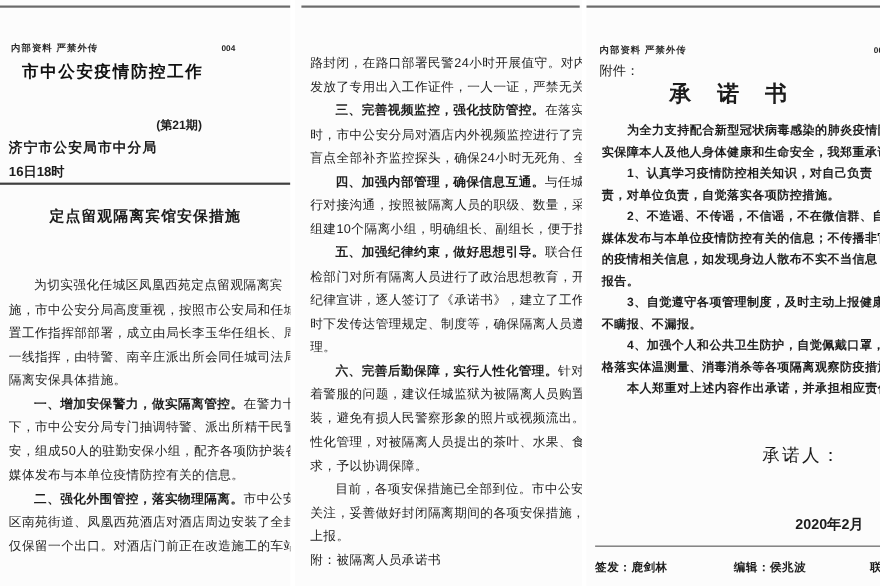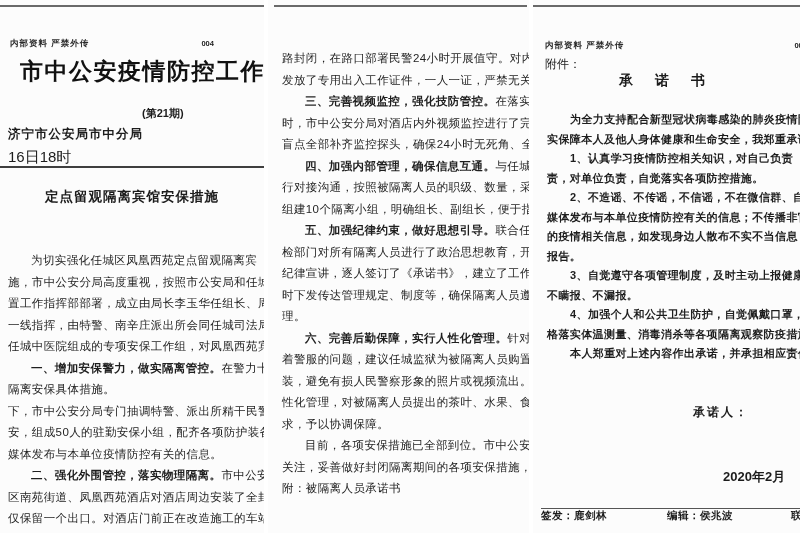--- a/index.html
+++ b/index.html
@@ -11,43 +11,43 @@
   .page.p2 { width:261px; margin-right:4px; }
   .page.p3 { width:267px; }
   .topline { position:absolute; top:5px; left:0; right:0; height:2px; background:#6a6a6a; }
   .p2 .topline { left:6px; right:2px; }
   .hdr { position:absolute; display:flex; align-items:baseline; width:100%; }
   .p1 .hdr { top:38px; left:10px; }
   .p3 .hdr { top:40px; left:12px; }
   .hdr .cls { font-weight:bold; font-size:8.5px; letter-spacing:1px; color:#2a2a2a; }
   .p1 .hdr .num { margin-left:112px; font-weight:bold; font-size:7.5px; }
   .p3 .hdr .num { margin-left:170px; font-weight:bold; font-size:7.5px; }
-  .p1 .doc-title { position:absolute; top:56px; left:20px; font-size:23px; font-weight:bold;
+  .p1 .doc-title { position:absolute; top:56px; left:20px; font-size:15px; font-weight:bold;
                    letter-spacing:1.5px; white-space:nowrap; color:#111;font-family:Liberation Serif, serif; }
   .p1 .issue { position:absolute; top:106px; left:142px; font-size:11px; font-weight:bold; }
   .p1 .org { position:absolute; top:126px; left:8px; font-size:12.5px; font-weight:bold; letter-spacing:1px; }
-  .p1 .date { position:absolute; top:148px; left:8px; font-size:15px; font-weight:normal; }
+  .p1 .date { position:absolute; top:148px; left:8px; font-size:12px; font-weight:bold; }
   .p1 .rule { position:absolute; top:166px; left:0; right:0; height:1.5px; background:#3f3f3f; }
   .p1 .art-head { position:absolute; top:186px; left:0; right:0; text-align:center;
                   font-size:13.5px; font-weight:bold; line-height:22px; letter-spacing:1px; }
   .body-lines { position:absolute; left:0; right:0; }
   .p1 .body-lines { top:250px; padding-left:8px; }
   .p2 .body-lines { top:48px; padding-left:14px; }
   .p3 .body-lines { top:110px; padding-left:14px; font-weight:bold; }
   .ln { white-space:nowrap; font-size:11.5px; line-height:21.5px; letter-spacing:0.4px; color:#1e1e1e; }
   .p3 .ln { font-size:11px; line-height:19.5px; }
   .ln.ind { text-indent:23px; }
   .ln b { font-weight:bold; }
   .p3 .attach { position:absolute; top:56px; left:12px; font-size:12px; font-weight:normal; }
   .p3 .cn-title { position:absolute; top:72px; left:0; right:0; text-align:center;
-                  font-size:14px; font-weight:bold; letter-spacing:9px; }
-  .p3 .signer { position:absolute; top:404px; left:160px; font-size:12px; font-weight:bold; letter-spacing:2px; }
+                  font-size:20px; font-weight:bold; letter-spacing:9px; }
+  .p3 .signer { position:absolute; top:404px; left:160px; font-size:16px; font-weight:normal; letter-spacing:2px; }
   .p3 .doc-date { position:absolute; top:468px; left:190px; font-size:13px; font-weight:bold; white-space:nowrap; }
   .p3 .foot { position:absolute; left:8px; right:0; bottom:10px; border-top:1.5px solid #555;
-              padding-top:0; display:flex; white-space:nowrap; overflow:hidden; }
+              padding-top:12px; display:flex; white-space:nowrap; overflow:hidden; }
   .p3 .foot span { font-size:10.5px; font-weight:bold; letter-spacing:0.5px; }
   .p3 .foot .ed { margin-left:60px; }
   .p3 .foot .ph { margin-left:58px; }
 </style>
 </head>
 <body>
 
 <div class="spread">
 
   <div class="page p1">
@@ -62,23 +62,22 @@
     <div class="date">16日18时</div>
     <div class="rule"></div>
     <div class="art-head">
       <div>定点留观隔离宾馆安保措施</div>
     </div>
     <div class="body-lines">
         <div class="ln ind"><span>为切实强化任城区凤凰西苑定点留观隔离宾</span></div>
         <div class="ln"><span>施，市中公安分局高度重视，按照市公安局和任城</span></div>
         <div class="ln"><span>置工作指挥部部署，成立由局长李玉华任组长、周</span></div>
         <div class="ln"><span>一线指挥，由特警、南辛庄派出所会同任城司法局</span></div>
-        <div class="ln"><span>任城中医院组成的专项安保工作组，对凤凰西苑宾</span></div>
+        <div class="ln"><span>隔离安保具体措施。</span></div>
         <div class="ln ind"><b>一、增加安保警力，做实隔离管控。</b><span>在警力十</span></div>
-        <div class="ln"><span>隔离安保具体措施。</span></div>
         <div class="ln"><span>下，市中公安分局专门抽调特警、派出所精干民警</span></div>
         <div class="ln"><span>安，组成50人的驻勤安保小组，配齐各项防护装备</span></div>
         <div class="ln"><span>媒体发布与本单位疫情防控有关的信息。</span></div>
         <div class="ln ind"><b>二、强化外围管控，落实物理隔离。</b><span>市中公安</span></div>
         <div class="ln"><span>区南苑街道、凤凰西苑酒店对酒店周边安装了全封</span></div>
         <div class="ln"><span>仅保留一个出口。对酒店门前正在改造施工的车站</span></div>
       </div>
   </div>
 
   <div class="page p2">
@@ -97,20 +96,21 @@
         <div class="ln"><span>纪律宣讲，逐人签订了《承诺书》，建立了工作小</span></div>
         <div class="ln"><span>时下发传达管理规定、制度等，确保隔离人员遵守</span></div>
         <div class="ln"><span>理。</span></div>
         <div class="ln ind"><b>六、完善后勤保障，实行人性化管理。</b><span>针对部</span></div>
         <div class="ln"><span>着警服的问题，建议任城监狱为被隔离人员购置便</span></div>
         <div class="ln"><span>装，避免有损人民警察形象的照片或视频流出。同</span></div>
         <div class="ln"><span>性化管理，对被隔离人员提出的茶叶、水果、食品</span></div>
         <div class="ln"><span>求，予以协调保障。</span></div>
         <div class="ln ind"><span>目前，各项安保措施已全部到位。市中公安分</span></div>
         <div class="ln"><span>关注，妥善做好封闭隔离期间的各项安保措施，有</span></div>
+        <div class="ln"><span>上报。</span></div>
         <div class="ln"><span>附：被隔离人员承诺书</span></div>
       </div>
   </div>
 
   <div class="page p3">
     <div class="topline"></div>
     <div class="hdr">
       <span class="cls">内部资料 严禁外传</span>
       <span class="num">004</span>
     </div>

